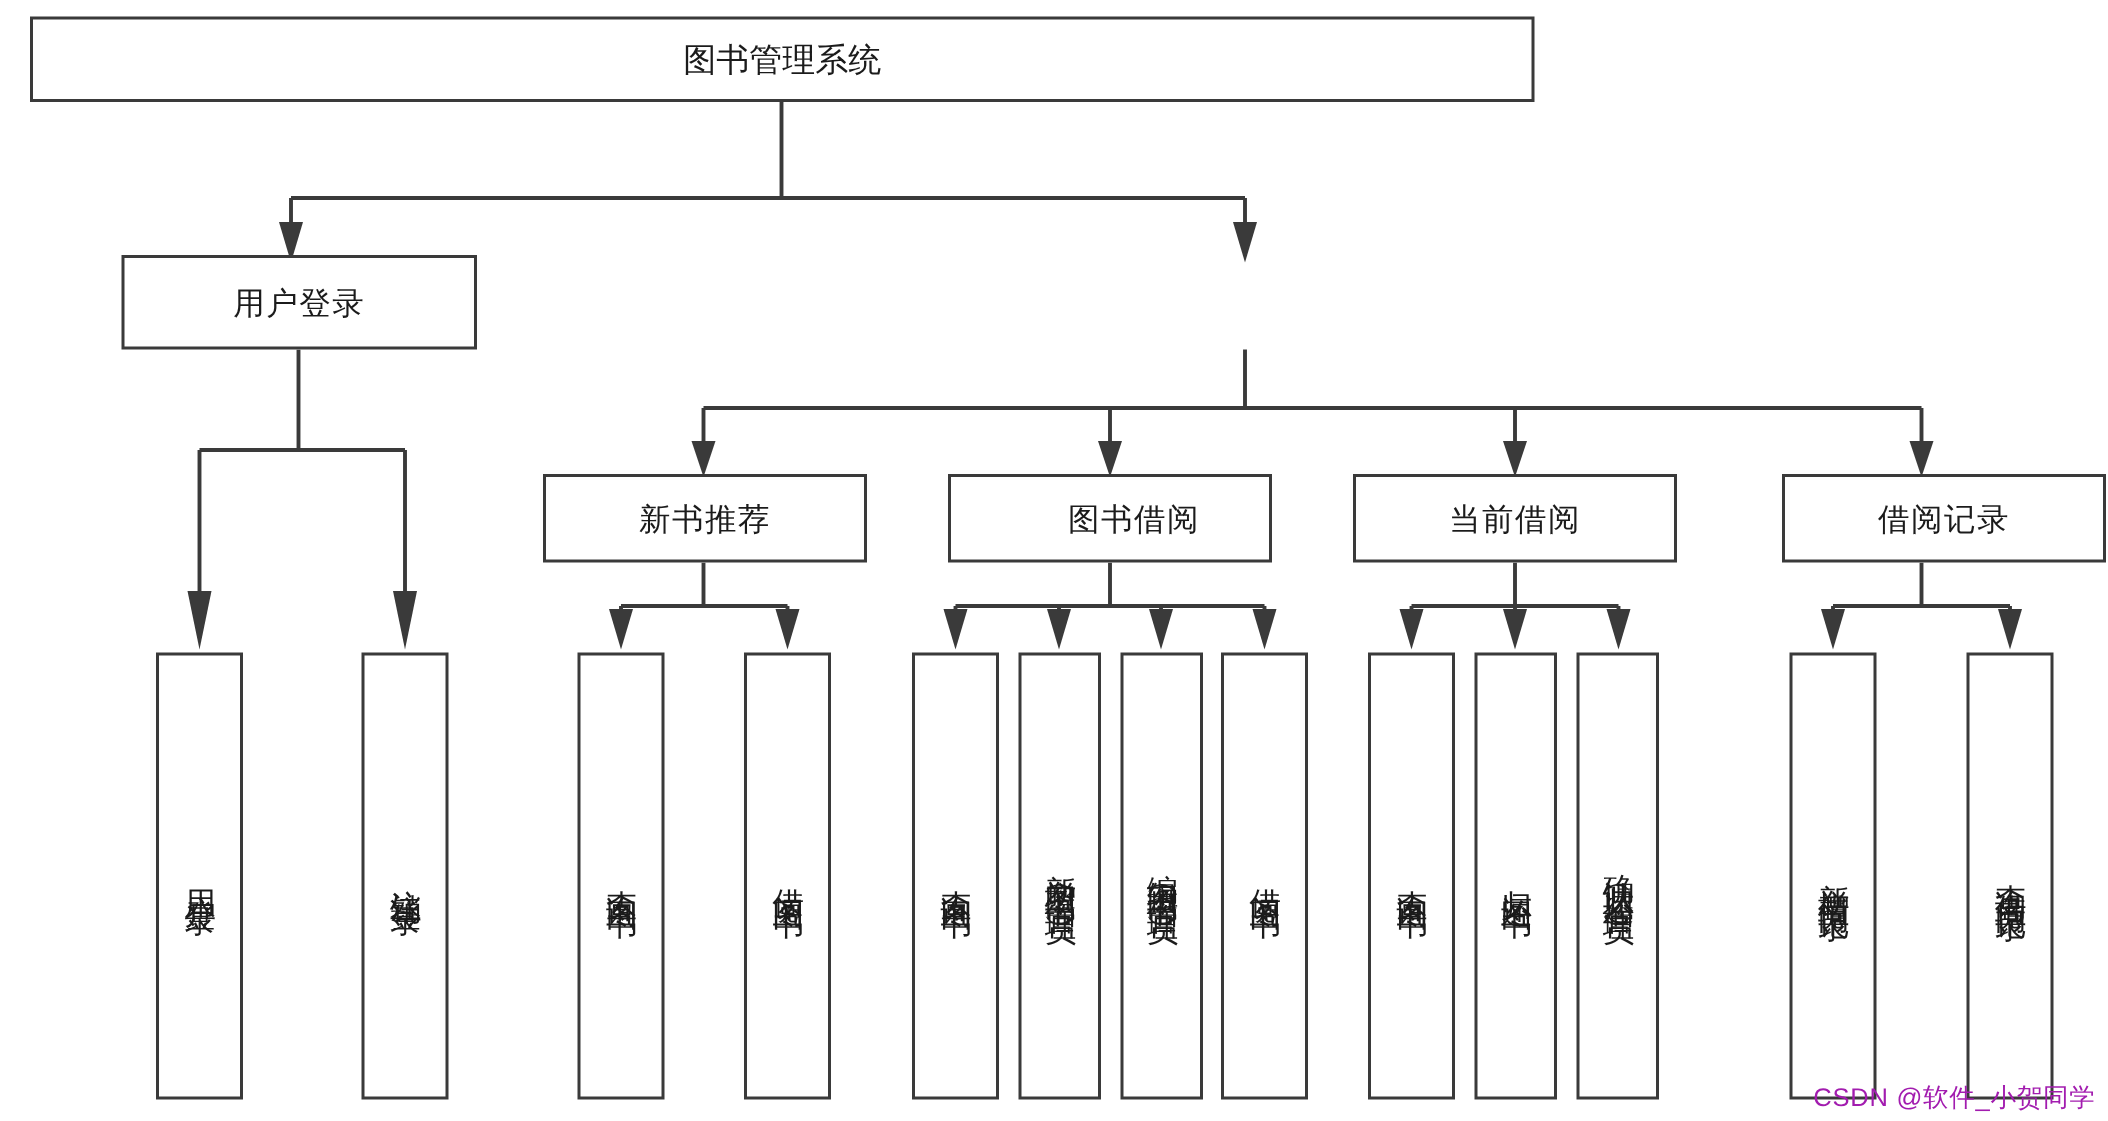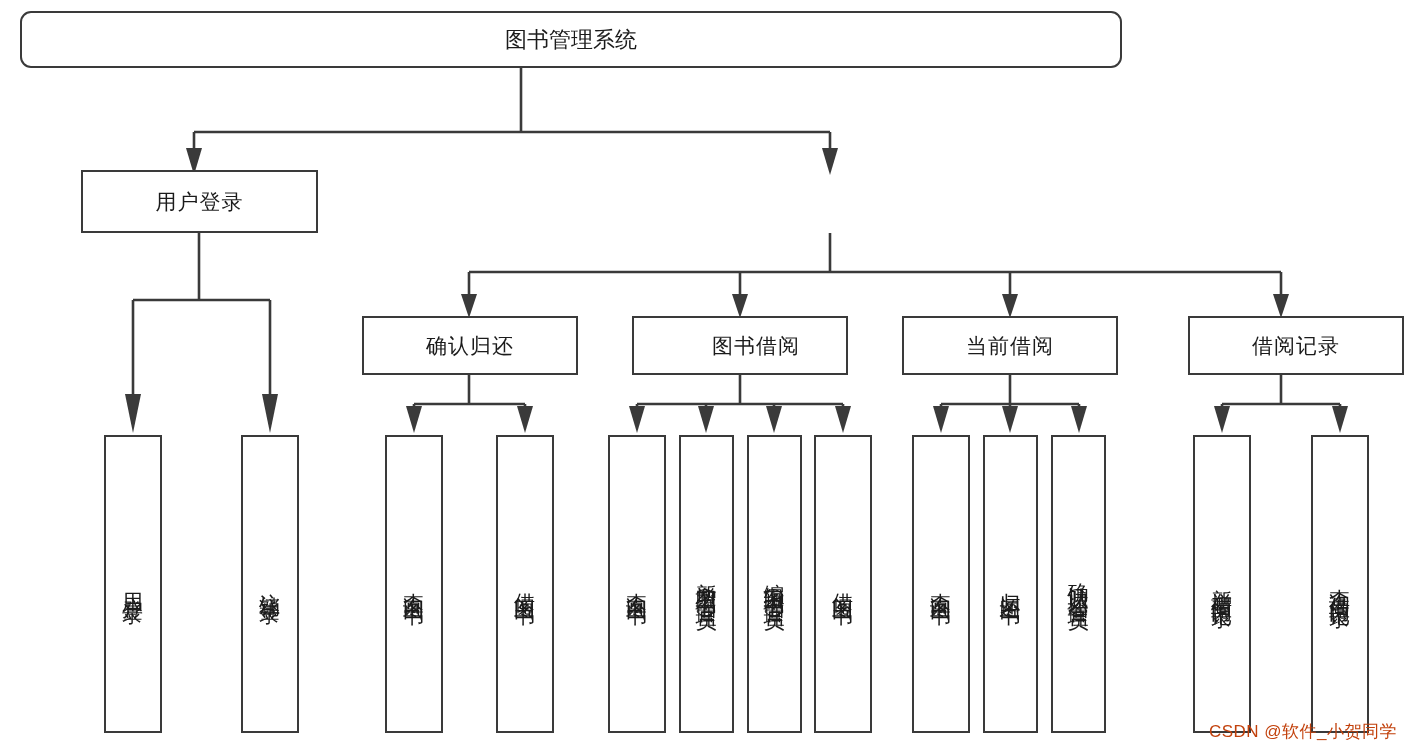--- a/index.html
+++ b/index.html
@@ -55,21 +55,21 @@
   .node.v .vlabel {
     writing-mode: vertical-rl;
     text-orientation: upright;
     white-space: nowrap;
   }
   .watermark {
     position: absolute;
     right: 8px;
     bottom: 4px;
     font-size: 17px;
-    color: #c2410c;
+    color: #a21caf;
     letter-spacing: 0.5px;
     white-space: nowrap;
   }
 </style>
 </head>
 <body>
 
 <div id="diagram-root">
 
   <svg class="edges" viewBox="0 0 1405 747">
@@ -143,30 +143,30 @@
 
       <polygon points="933,406 949,406 941,433"></polygon>
       <polygon points="1002,406 1018,406 1010,433"></polygon>
       <polygon points="1071,406 1087,406 1079,433"></polygon>
 
       <polygon points="1214,406 1230,406 1222,433"></polygon>
       <polygon points="1332,406 1348,406 1340,433"></polygon>
     </g>
   </svg>
 
-  <div class="node root" style="left:20px; top:11px; width:1102px; height:57px;border-radius:11px;">
+  <div class="node root" style="left:20px; top:11px; width:1003px; height:57px;">
     <span>图书管理系统</span>
   </div>
 
   <div class="node h" style="left:81px; top:170px; width:237px; height:63px;">
     <span>用户登录</span>
   </div>
 
   <div class="node h" style="left:362px; top:316px; width:216px; height:59px;">
-    <span>确认归还</span>
+    <span>新书推荐</span>
   </div>
   <div class="node h" style="left:632px; top:316px; width:216px; height:59px;padding-left:32px;">
     <span>图书借阅</span>
   </div>
   <div class="node h" style="left:902px; top:316px; width:216px; height:59px;">
     <span>当前借阅</span>
   </div>
   <div class="node h" style="left:1172px; top:316px; width:216px; height:59px;margin-left:16px;">
     <span>借阅记录</span>
   </div>

